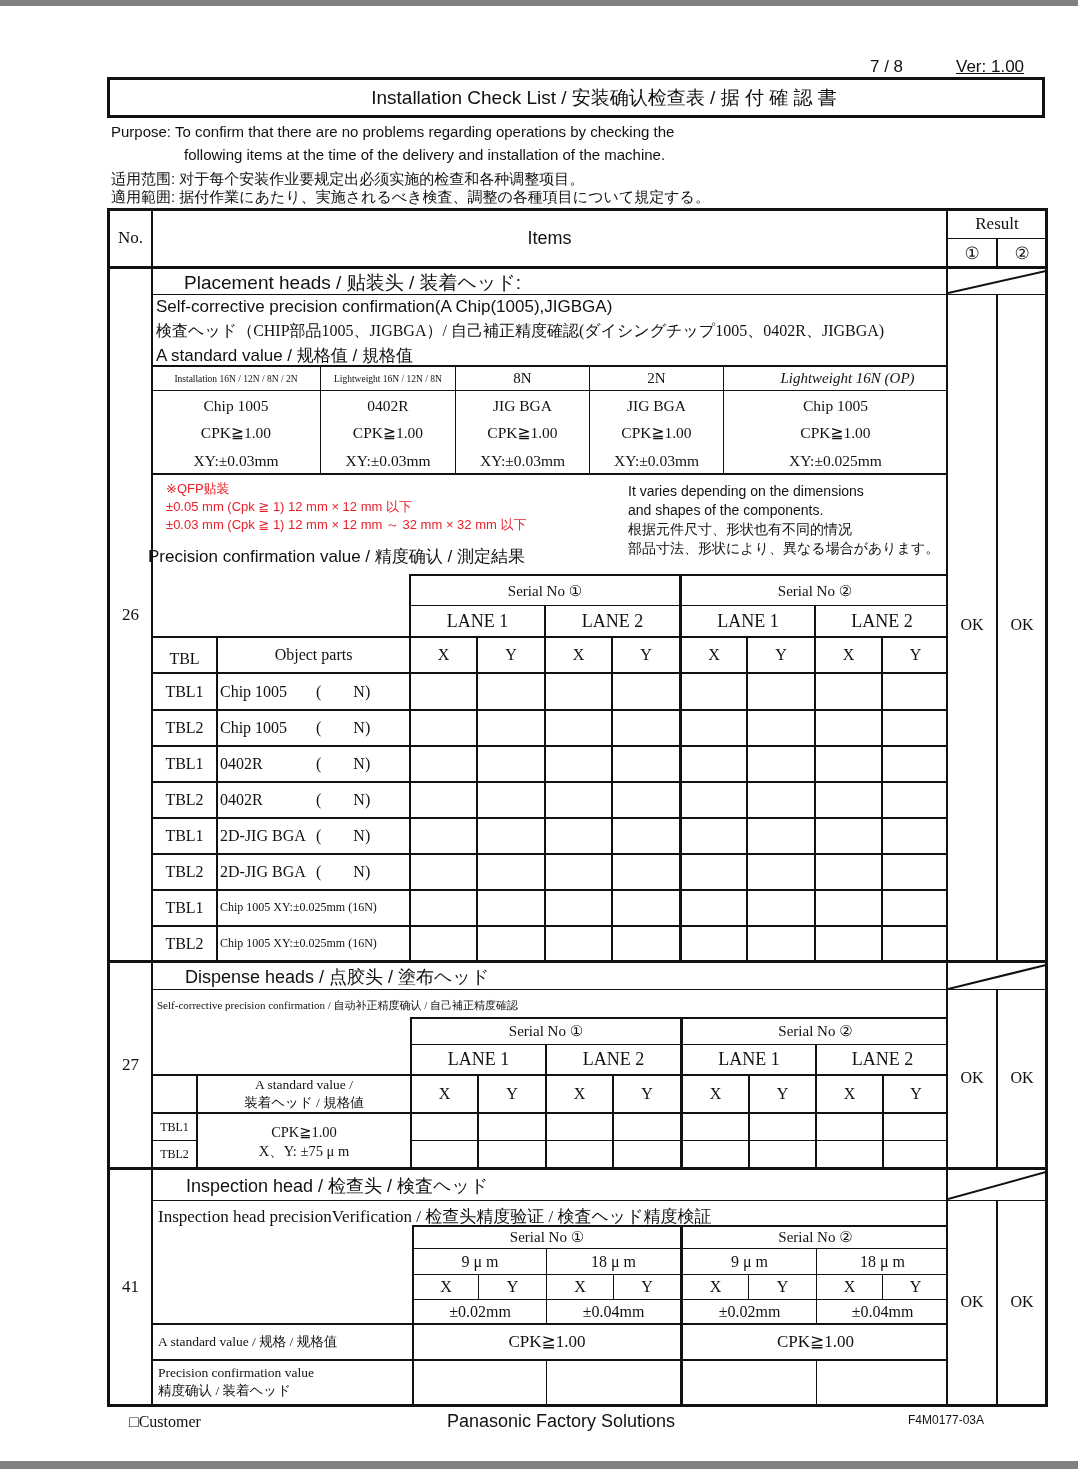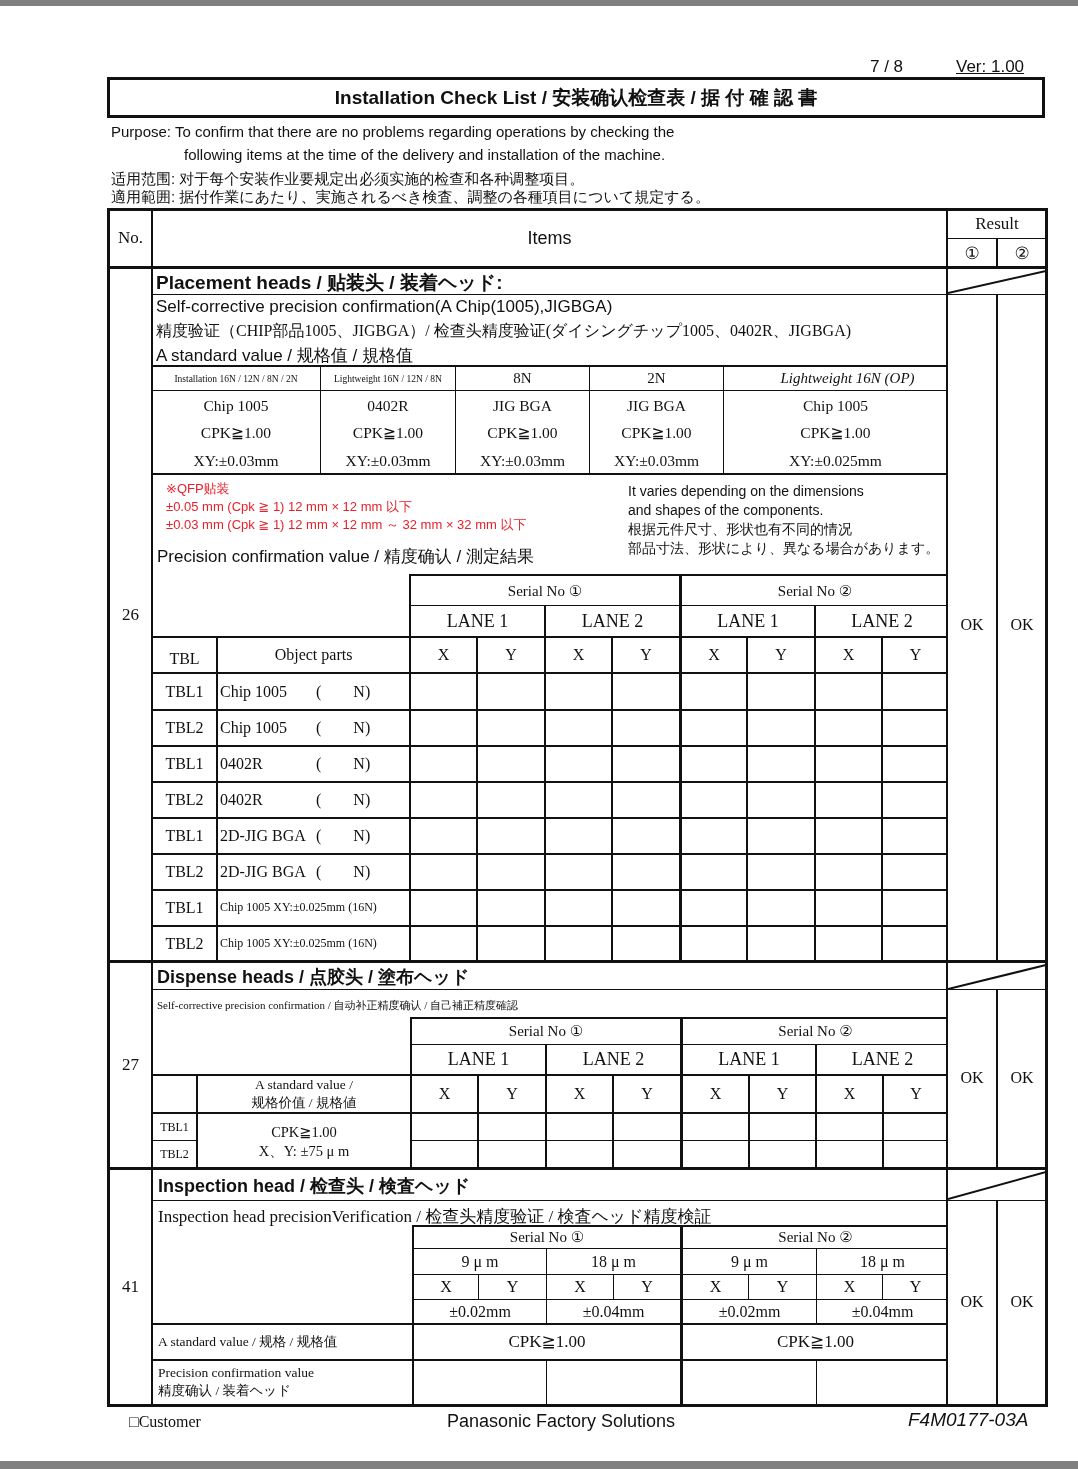--- a/index.html
+++ b/index.html
@@ -9,21 +9,21 @@
   .abs{position:absolute;box-sizing:border-box;}
   .sans{font-family:"Liberation Sans","DejaVu Sans",sans-serif;}
   .serif{font-family:"Liberation Serif","DejaVu Serif",serif;}
   .hl{position:absolute;background:#111;height:2px;}
   .vl{position:absolute;background:#111;width:2px;}
   .thin-h{height:1px;}
   .thin-v{width:1px;}
   .c{position:absolute;display:flex;align-items:center;justify-content:center;box-sizing:border-box;text-align:center;white-space:nowrap;}
   .l{position:absolute;display:flex;align-items:center;box-sizing:border-box;white-space:nowrap;}
   .red{color:#e8202a;}
-  .bold{font-weight:bold;}
+  .bold{font-weight:normal;margin-left:28px;}
   svg.diag{position:absolute;}
 </style>
 </head>
 <body>
 
 <div class="bar" style="top:0;height:6px;"></div>
 <div class="bar" style="top:1461px;height:8px;"></div>
 
 <div class="l sans" style="left:870px;top:57px;height:20px;font-size:17px;">7 / 8</div>
 <div class="l sans" style="left:956px;top:57px;height:20px;font-size:17px;text-decoration:underline;">Ver: 1.00</div>
@@ -54,21 +54,21 @@
 <div class="c" style="left:110px;top:600px;width:41px;height:30px;font-size:17px;">26</div>
 <div class="l sans bold" style="left:156px;top:271px;height:24px;font-size:19px;">Placement heads / 贴装头 / 装着ヘッド:</div>
 <div class="hl thin-h" style="left:151px;top:294px;width:897px;"></div>
 
 <svg class="diag" style="left:948px;top:269px;" width="98" height="25">
     <line x1="0" y1="24" x2="98" y2="2" stroke="#111" stroke-width="2"></line>
   </svg>
 <div class="vl" style="left:996px;top:294px;height:667px;"></div>
 
 <div class="l sans" style="left:156px;top:296px;height:22px;font-size:17px;">Self-corrective precision confirmation(A Chip(1005),JIGBGA)</div>
-<div class="l serif" style="left:156px;top:320px;height:22px;font-size:16px;">精度验证（CHIP部品1005、JIGBGA）/ 检查头精度验证(ダイシングチップ1005、0402R、JIGBGA)</div>
+<div class="l serif" style="left:156px;top:320px;height:22px;font-size:16px;">検査ヘッド（CHIP部品1005、JIGBGA）/ 自己補正精度確認(ダイシングチップ1005、0402R、JIGBGA)</div>
 <div class="l sans" style="left:156px;top:344px;height:22px;font-size:17px;">A standard value / 规格值 / 規格值</div>
 
 <div class="abs" style="left:152px;top:365px;width:795px;height:110px;border-top:2px solid #111;border-bottom:2px solid #111;"></div>
 <div class="hl thin-h" style="left:152px;top:390px;width:795px;"></div>
 <div class="vl thin-v" style="left:320px;top:366px;height:108px;"></div>
 <div class="vl thin-v" style="left:455px;top:366px;height:108px;"></div>
 <div class="vl thin-v" style="left:589px;top:366px;height:108px;"></div>
 <div class="vl thin-v" style="left:723px;top:366px;height:108px;"></div>
 
 <div class="c" style="left:152px;top:367px;width:168px;height:23px;font-size:9.5px;">Installation 16N / 12N / 8N / 2N</div>
@@ -97,21 +97,21 @@
 <div class="c" style="left:724px;top:420px;width:223px;height:26px;font-size:15.5px;">CPK≧1.00</div>
 <div class="c" style="left:724px;top:447px;width:223px;height:27px;font-size:15.5px;">XY:±0.025mm</div>
 
 <div class="l sans red" style="left:166px;top:480px;height:17px;font-size:13px;">※QFP贴装</div>
 <div class="l sans red" style="left:166px;top:498px;height:17px;font-size:13px;">±0.05 mm (Cpk ≧ 1) 12 mm × 12 mm 以下</div>
 <div class="l sans red" style="left:166px;top:516px;height:17px;font-size:13px;">±0.03 mm (Cpk ≧ 1) 12 mm × 12 mm ～ 32 mm × 32 mm 以下</div>
 <div class="l sans" style="left:628px;top:482px;height:18px;font-size:14px;">It varies depending on the dimensions</div>
 <div class="l sans" style="left:628px;top:501px;height:18px;font-size:14px;"> and shapes of the components.</div>
 <div class="l sans" style="left:628px;top:521px;height:18px;font-size:14px;">根据元件尺寸、形状也有不同的情况</div>
 <div class="l sans" style="left:628px;top:540px;height:18px;font-size:14px;">部品寸法、形状により、異なる場合があります。</div>
-<div class="l sans" style="left:157px;top:544px;height:24px;font-size:17px;">Precision confirmation value / 精度确认 / 測定結果</div>
+<div class="l sans" style="left:148px;top:544px;height:24px;font-size:17px;">Precision confirmation value / 精度确认 / 測定結果</div>
 
 <div class="hl" style="left:409px;top:574px;width:539px;"></div>
 <div class="hl thin-h" style="left:409px;top:605px;width:539px;"></div>
 <div class="hl" style="left:152px;top:636px;width:796px;"></div>
 <div class="hl" style="left:152px;top:672px;width:796px;"></div>
 
 <div class="vl" style="left:409px;top:574px;height:387px;"></div>
 <div class="vl" style="left:679px;top:574px;height:387px;width:3px;"></div>
 <div class="vl" style="left:544px;top:606px;height:355px;"></div>
 <div class="vl" style="left:814px;top:606px;height:355px;"></div>
@@ -269,21 +269,21 @@
 <div class="vl" style="left:196px;top:1075px;height:93px;"></div>
 
 <div class="c" style="left:412px;top:1018px;width:268px;height:26px;font-size:15px;">Serial No ①</div>
 <div class="c" style="left:683px;top:1018px;width:265px;height:26px;font-size:15px;">Serial No ②</div>
 <div class="c" style="left:412px;top:1045px;width:133px;height:29px;font-size:18px;">LANE 1</div>
 <div class="c" style="left:547px;top:1045px;width:133px;height:29px;font-size:18px;">LANE 2</div>
 <div class="c" style="left:683px;top:1045px;width:132px;height:29px;font-size:18px;">LANE 1</div>
 <div class="c" style="left:817px;top:1045px;width:131px;height:29px;font-size:18px;">LANE 2</div>
 
 <div class="c" style="left:198px;top:1076px;width:212px;height:18px;font-size:13.5px;">A standard value /</div>
-<div class="c" style="left:198px;top:1094px;width:212px;height:18px;font-size:13.5px;">规格价值 / 規格値</div>
+<div class="c" style="left:198px;top:1094px;width:212px;height:18px;font-size:13.5px;">装着ヘッド / 規格値</div>
 
 <div class="c" style="left:412px;top:1076px;width:65px;height:36px;font-size:16px;">X</div>
 <div class="c" style="left:479px;top:1076px;width:66px;height:36px;font-size:16px;">Y</div>
 <div class="c" style="left:547px;top:1076px;width:65px;height:36px;font-size:16px;">X</div>
 <div class="c" style="left:614px;top:1076px;width:66px;height:36px;font-size:16px;">Y</div>
 <div class="c" style="left:683px;top:1076px;width:65px;height:36px;font-size:16px;">X</div>
 <div class="c" style="left:750px;top:1076px;width:65px;height:36px;font-size:16px;">Y</div>
 <div class="c" style="left:817px;top:1076px;width:65px;height:36px;font-size:16px;">X</div>
 <div class="c" style="left:884px;top:1076px;width:64px;height:36px;font-size:16px;">Y</div>
 
@@ -377,13 +377,13 @@
 <div class="abs" style="left:817px;top:1361px;width:131px;height:45px;"></div>
 
 <div class="c" style="left:948px;top:1287px;width:48px;height:30px;font-size:16px;">OK</div>
 <div class="c" style="left:998px;top:1287px;width:48px;height:30px;font-size:16px;">OK</div>
 
 <div class="l" style="left:129px;top:1411px;height:22px;font-size:16px;">
   <span>□</span>
     <span>Customer</span>
 </div>
 <div class="l sans" style="left:447px;top:1407px;height:28px;font-size:18px;">Panasonic Factory Solutions</div>
-<div class="l sans" style="left:908px;top:1409px;height:22px;font-size:19px;font-style:italic;">F4M0177-03A</div>
+<div class="l sans" style="left:908px;top:1409px;height:22px;font-size:12px;">F4M0177-03A</div>
 
 </body></html>

